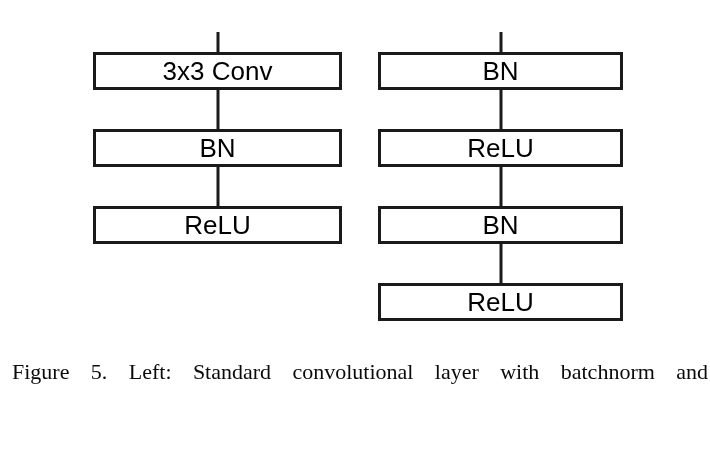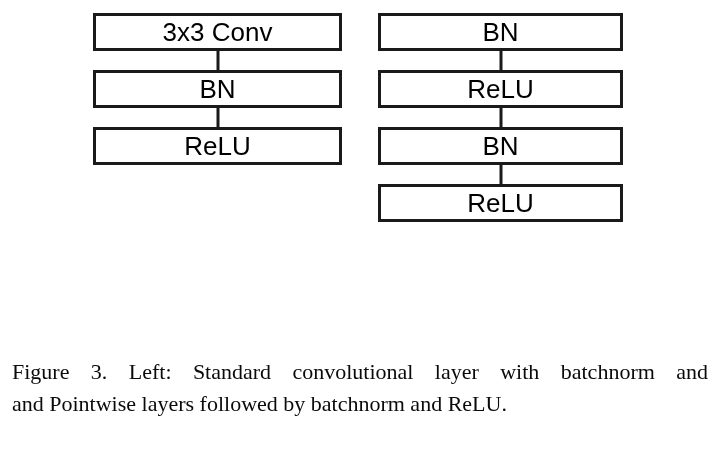--- a/index.html
+++ b/index.html
@@ -44,20 +44,21 @@
     background: #ffffff;
     border: 3px solid #1a1a1a;
     display: flex;
     align-items: center;
     justify-content: center;
     font-size: 26px;
     line-height: 1;
     color: #000000;
     white-space: nowrap;
     letter-spacing: 0px;
+    margin-top: 39px;
   }
   .box:last-child { margin-bottom: 0; }
 
   
   .caption {
     position: absolute;
     left: 12px;
     top: 356px;
     width: 696px;
     font-family: "Liberation Serif", serif;
@@ -85,17 +86,16 @@
 
   <div class="column right">
     <div class="connector"></div>
     <div class="box">BN</div>
     <div class="box">ReLU</div>
     <div class="box">BN</div>
     <div class="box">ReLU</div>
   </div>
 
   <div class="caption">
-    <div class="cap-line just">Figure 3. Left: Standard convolutional layer with batchnorm and</div>
-    <div class="cap-line">and Pointwise layers followed by batchnorm and ReLU.</div>
+    <div class="cap-line just">Figure 5. Left: Standard convolutional layer with batchnorm and</div>
   </div>
 
 </div>
 
 </body></html>

